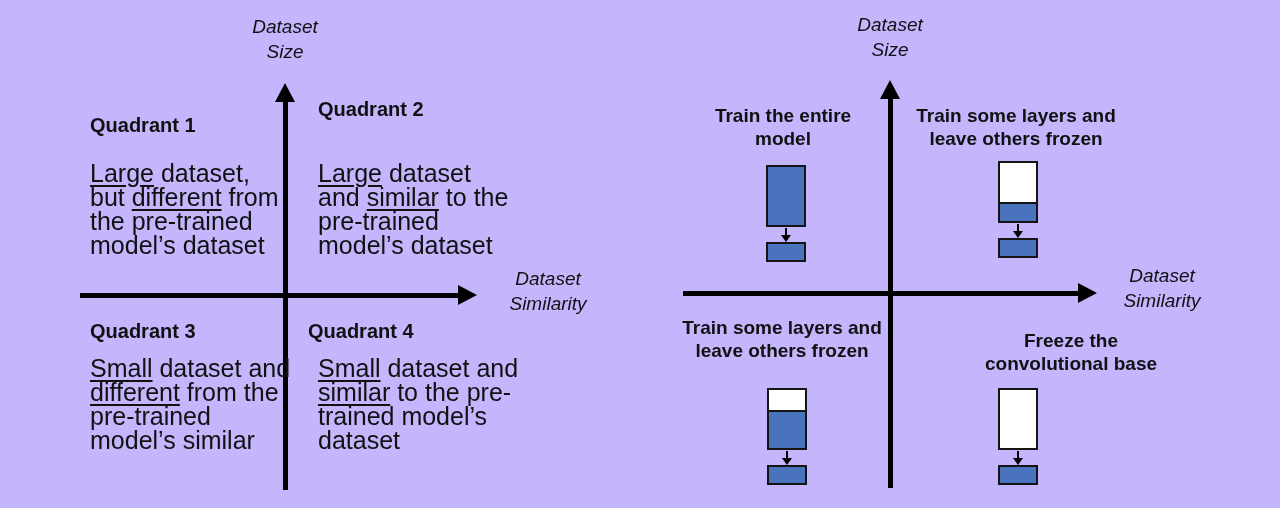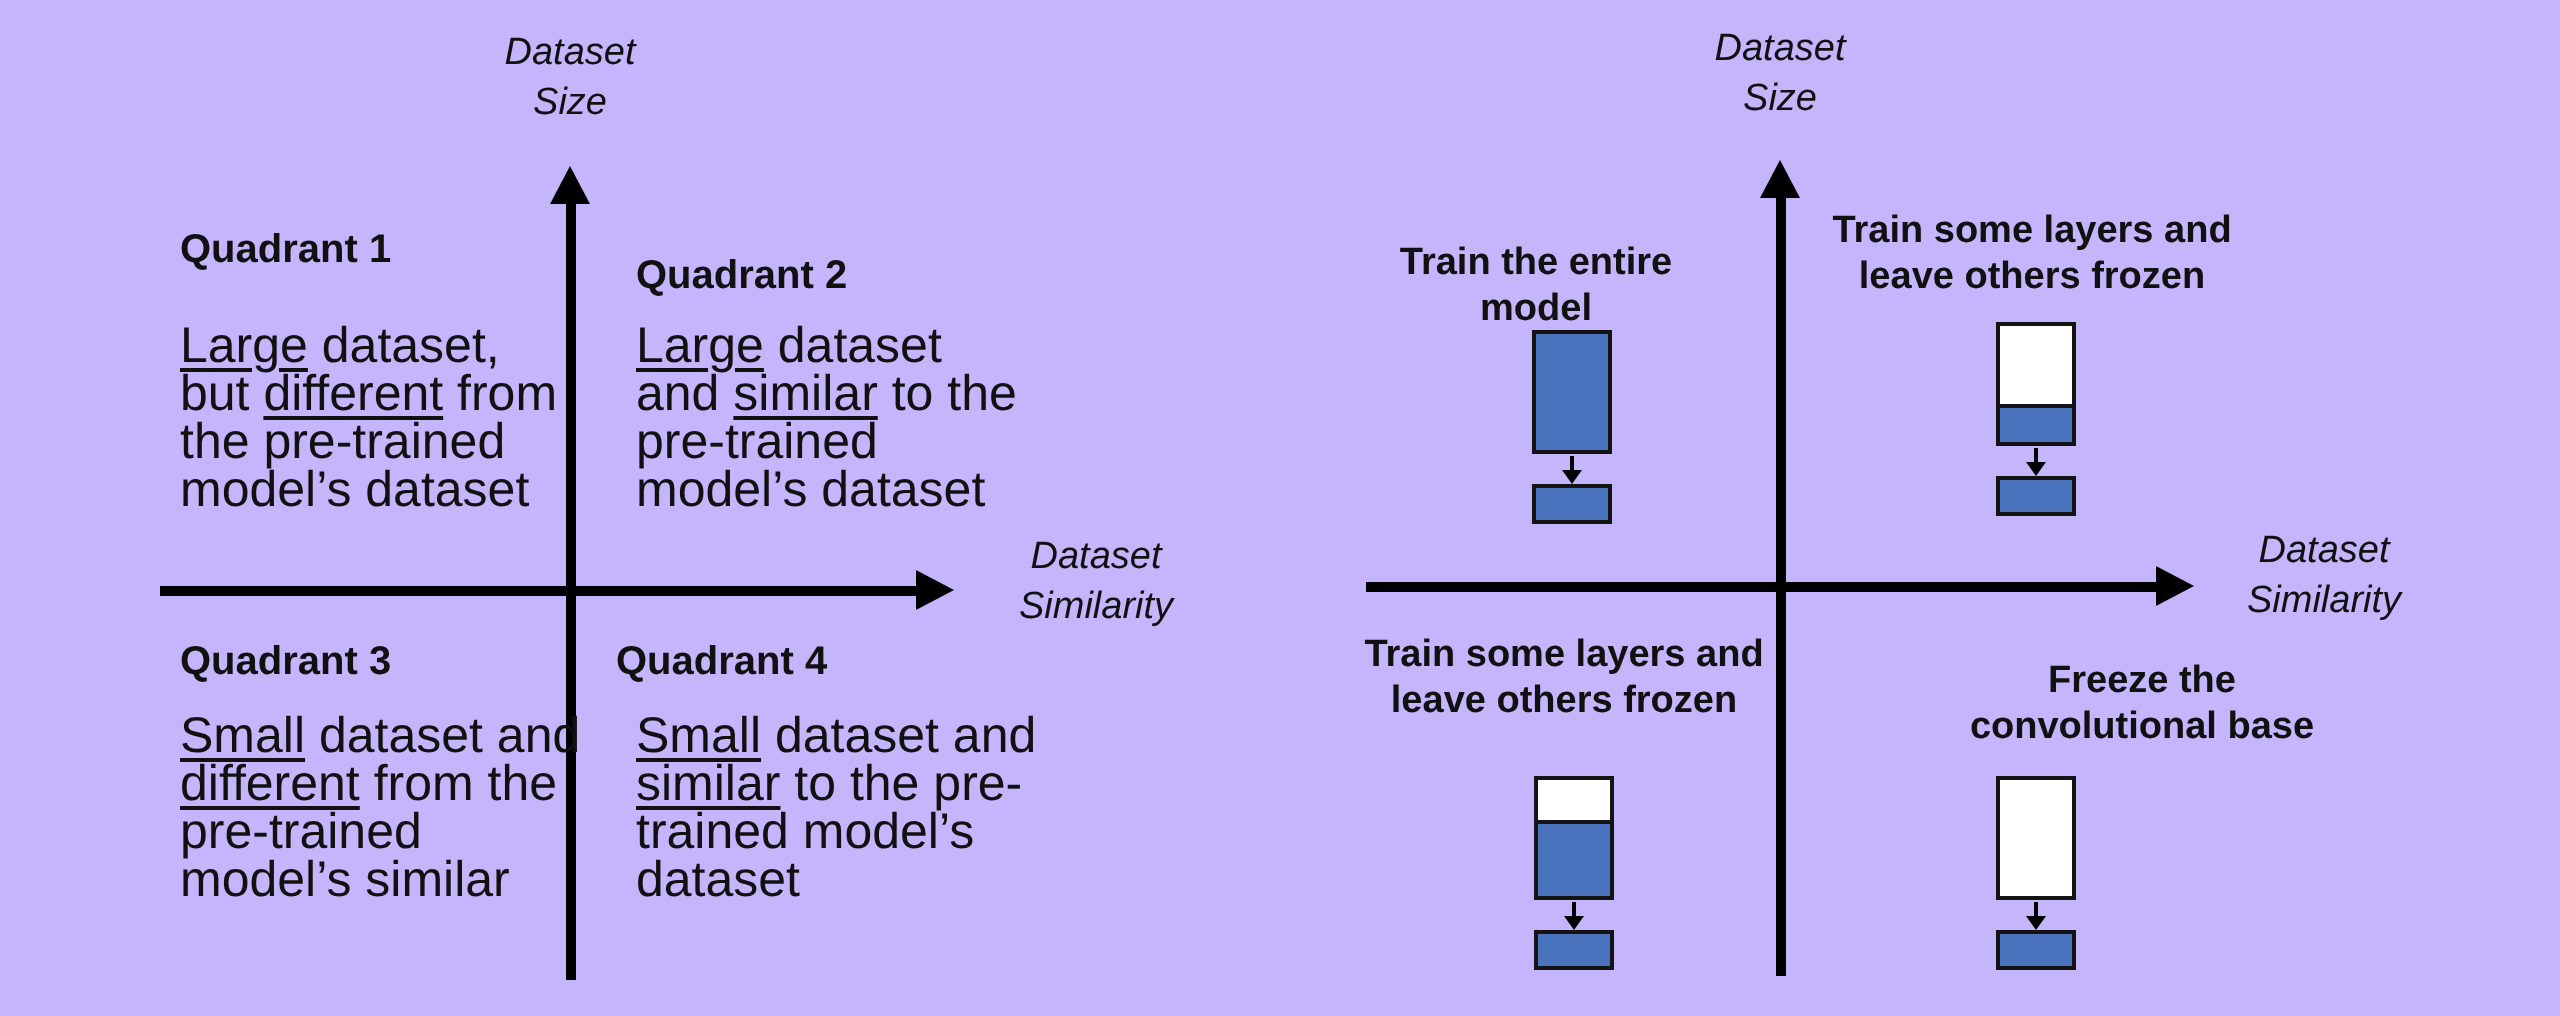--- a/index.html
+++ b/index.html
@@ -101,21 +101,21 @@
 Size</div>
     <div class="abs axis-label" style="left:498px; top:266px; width:100px;">Dataset
 Similarity</div>
 
     <div class="abs q-title" style="left:90px; top:114px;">Quadrant 1</div>
     <div class="abs q-body" style="left:90px; top:161px;"><span class="u">Large</span><span> dataset,
 but </span><span class="u">different</span><span> from
 the pre-trained
 model’s dataset</span></div>
 
-    <div class="abs q-title" style="left:318px; top:127px;">Quadrant 2</div>
+    <div class="abs q-title" style="left:318px; top:98px;">Quadrant 2</div>
     <div class="abs q-body" style="left:318px; top:161px;"><span class="u">Large</span><span> dataset
 and </span><span class="u">similar</span><span> to the
 pre-trained
 model’s dataset</span></div>
 
     <div class="abs q-title" style="left:90px; top:320px;text-align:right;">Quadrant 3</div>
     <div class="abs q-body" style="left:90px; top:356px;"><span class="u">Small</span><span> dataset and
 </span><span class="u">different</span><span> from the
 pre-trained
 model’s similar</span></div>
@@ -132,21 +132,21 @@
     <div class="abs arrow-up" style="left:880px; top:80px;"></div>
     <div class="abs axis-line-v" style="left:888px; top:97px; height:391px;"></div>
     <div class="abs axis-line-h" style="left:683px; top:291px; width:396px;"></div>
     <div class="abs arrow-right" style="left:1078px; top:283px;"></div>
 
     <div class="abs axis-label" style="left:840px; top:12px; width:100px;">Dataset
 Size</div>
     <div class="abs axis-label" style="left:1110px; top:263px; width:104px;">Dataset
 Similarity</div>
 
-    <div class="abs strategy-title" style="left:653px; top:104px;margin-top:16px;">Train the entire
+    <div class="abs strategy-title" style="left:668px; top:104px;">Train the entire
 model</div>
     <div class="abs strategy-title" style="left:901px; top:104px;">Train some layers and
 leave others frozen</div>
     <div class="abs strategy-title" style="left:667px; top:316px;">Train some layers and
 leave others frozen</div>
     <div class="abs strategy-title" style="left:956px; top:329px;">Freeze the
 convolutional base</div>
 
     <div class="abs stack" style="left:766px; top:165px;">
       <div class="base-rect">

